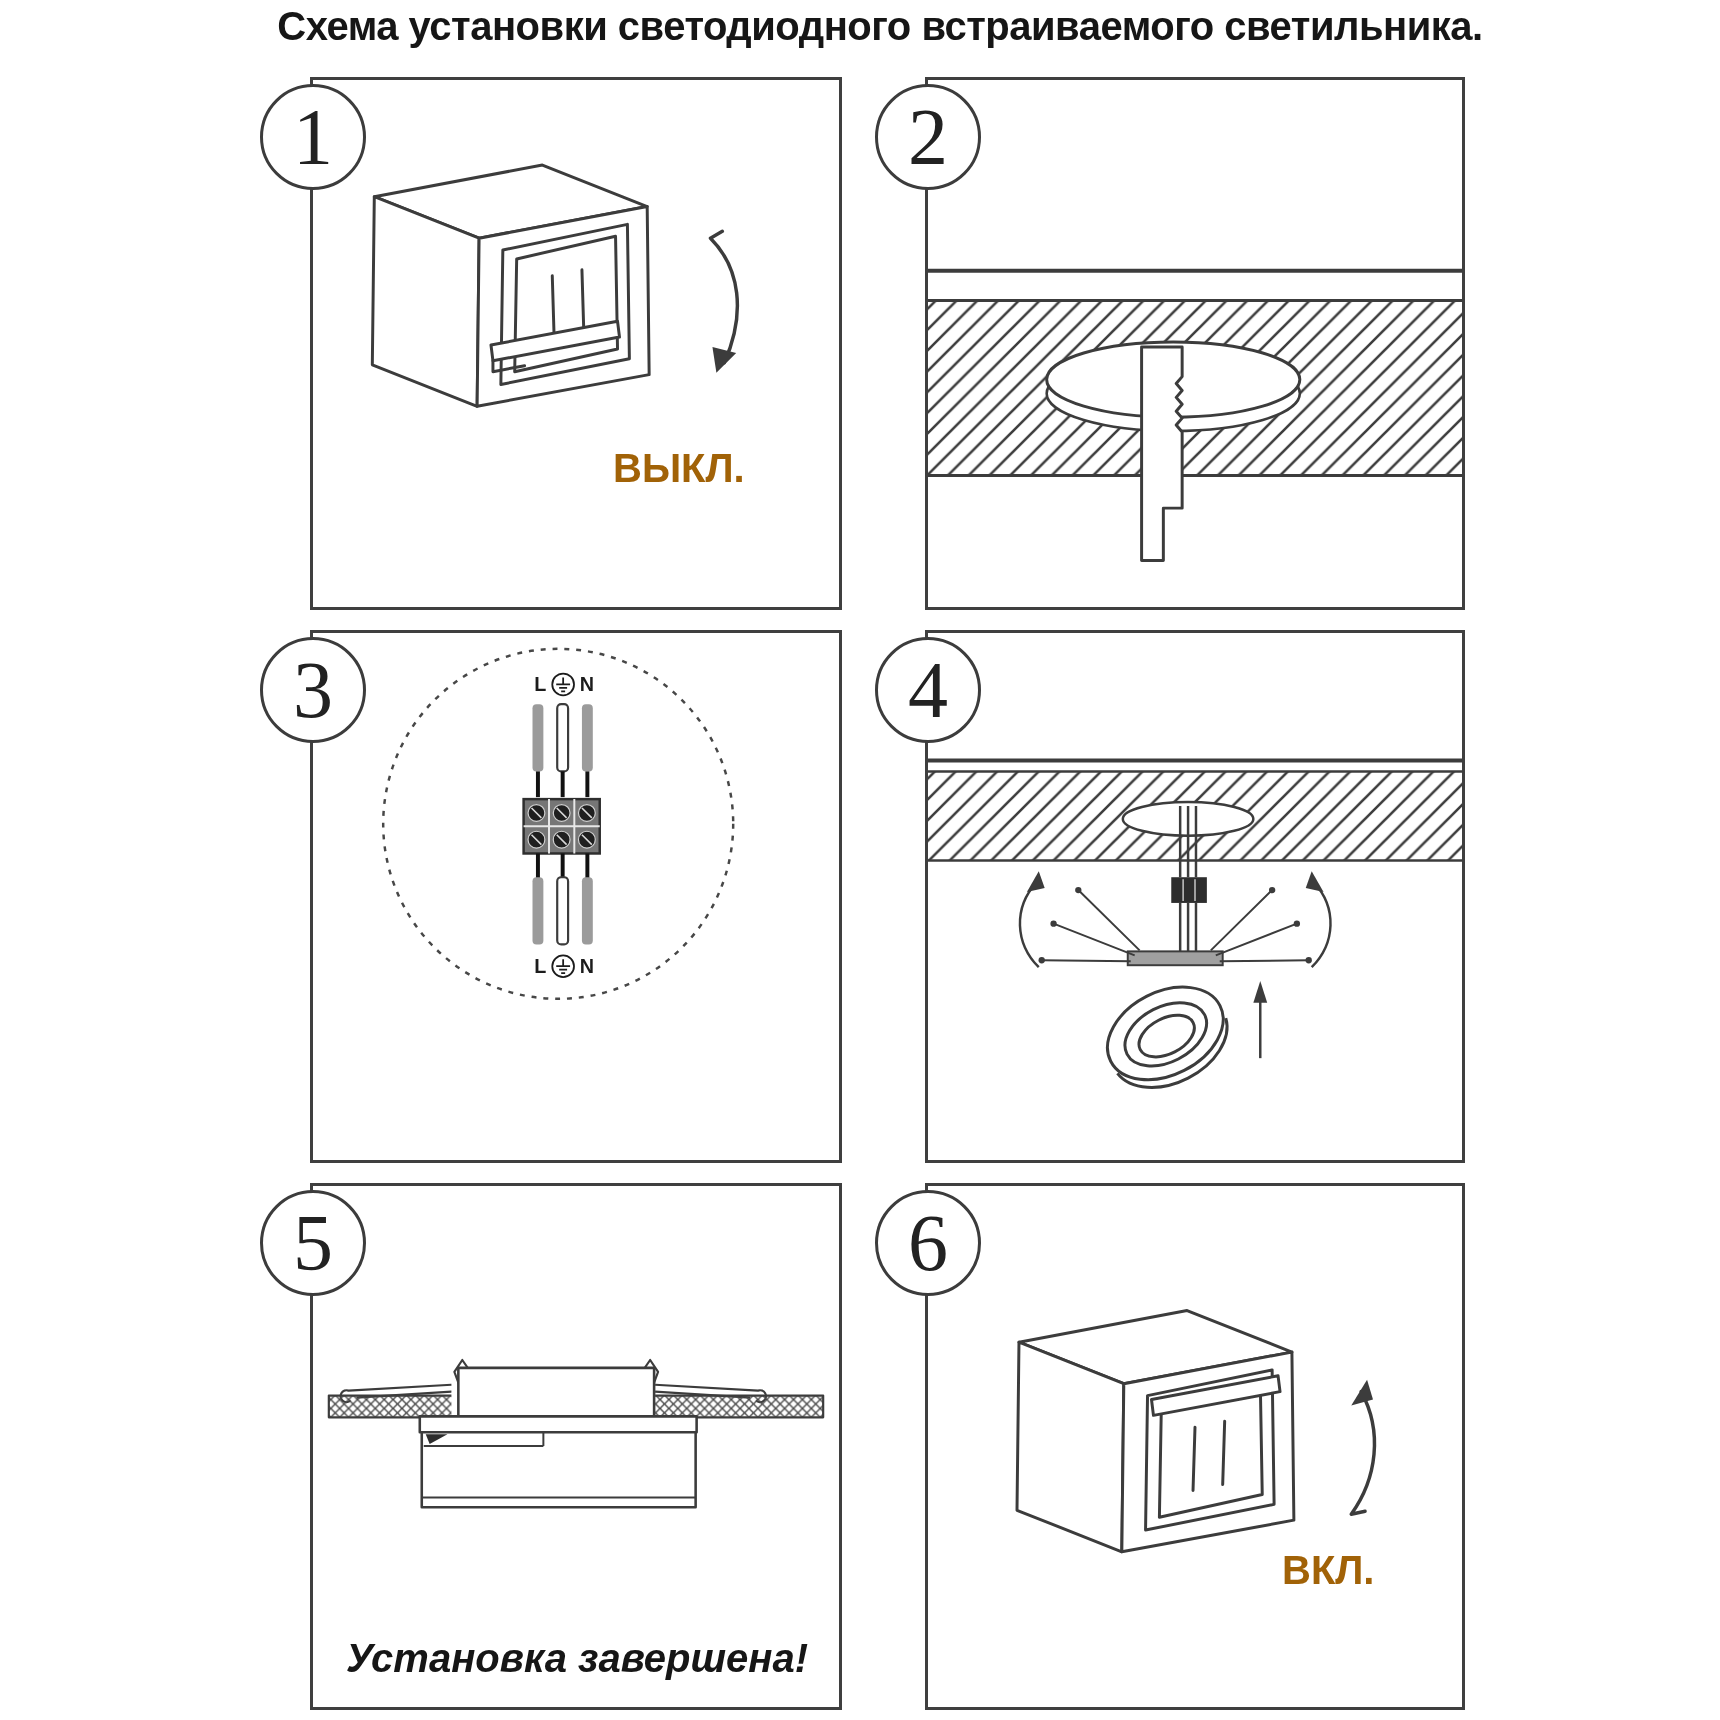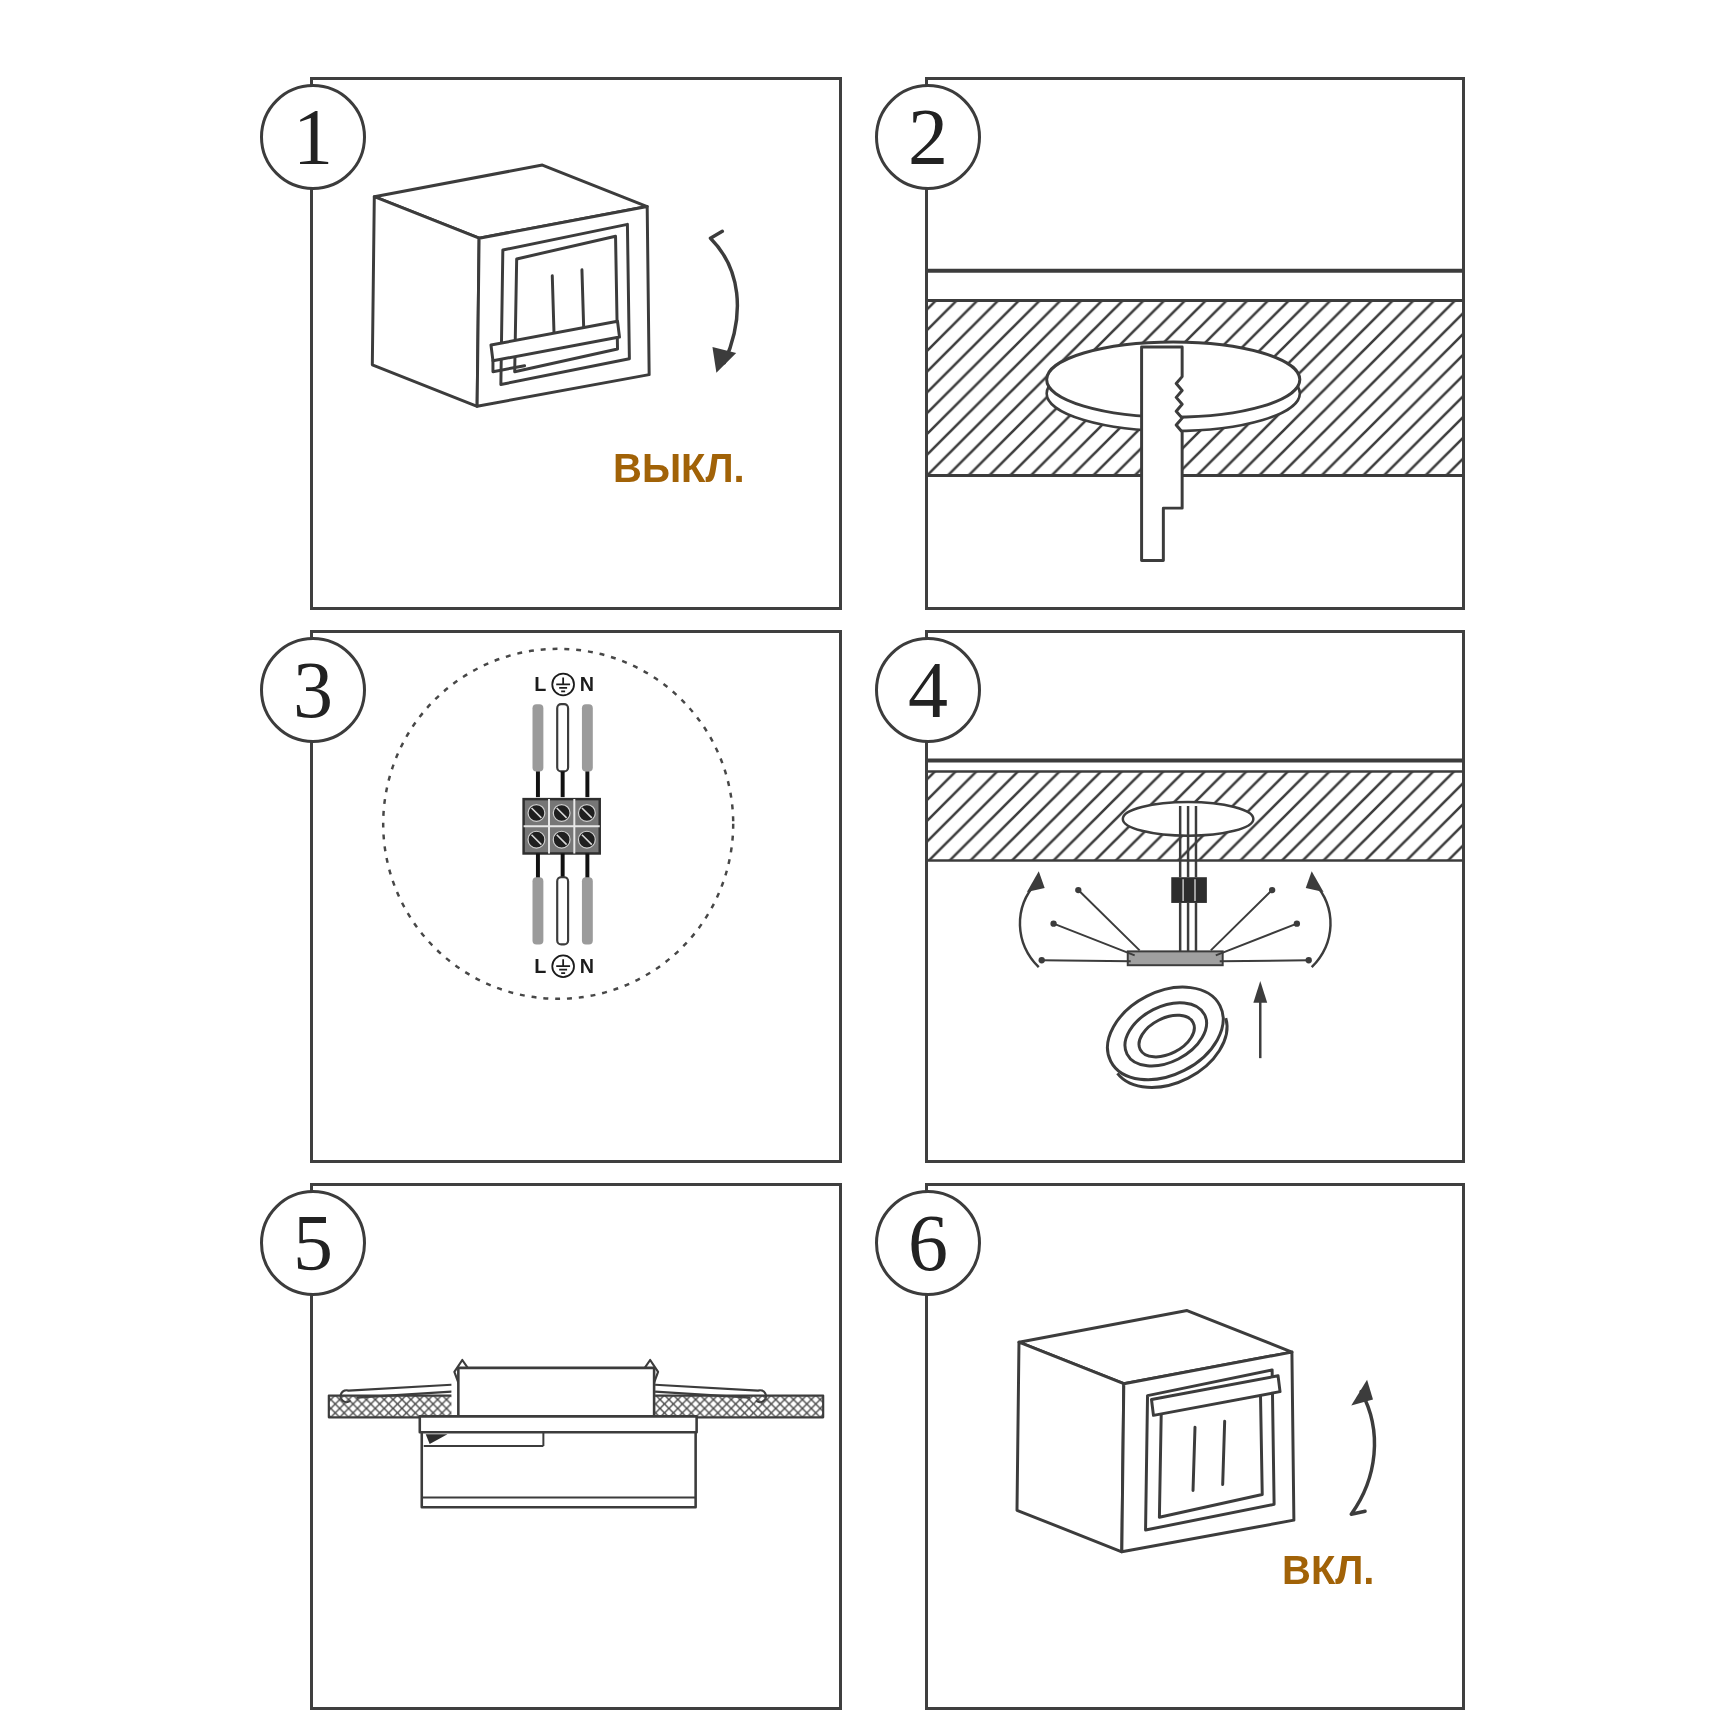--- a/index.html
+++ b/index.html
@@ -25,20 +25,21 @@
       <path d="M-2,23 L23,-2 M-8,8 L8,-8 M13,29 L29,13" stroke="#3c3c3c" stroke-width="2.6" fill="none"></path>
     </pattern>
     <pattern id="cross" width="9" height="9" patternUnits="userSpaceOnUse">
       <path d="M0,9 L9,0 M0,0 L9,9" stroke="#4a4a4a" stroke-width="1.4" fill="none"></path>
     </pattern>
   </defs>
 </svg>
 
 <div class="stage">
 
+  <div class="title">Схема установки светодиодного встраиваемого светильника.</div>
 
   <section class="panel" style="left:310px;top:77px;width:532px;height:533px">
     <div class="badge">
         <span>1</span>
       </div>
     <svg viewBox="0 0 532 533" preserveAspectRatio="none">
       <g stroke="#3c3c3c" stroke-width="3" fill="none" stroke-linejoin="round" stroke-linecap="round">
         <g>
           <polygon points="62,118 232,86 338,128 168,160" fill="#fff"></polygon>
           <polygon points="62,118 168,160 166,330 60,288" fill="#fff"></polygon>
@@ -211,20 +212,21 @@
         <g stroke-width="2.6">
           <rect x="147" y="184" width="198" height="49" fill="#fff"></rect>
           <rect x="108" y="233" width="280" height="16" fill="#fff"></rect>
           <rect x="110" y="249" width="277" height="76" fill="#fff"></rect>
           <line x1="110" y1="315" x2="387" y2="315" stroke-width="2"></line>
           <path d="M112,263 h121 M233,249 v14" stroke-width="2"></path>
           <polygon points="114,251 136,251 118,261" fill="#2d2d2d" stroke="none"></polygon>
         </g>
       </g>
     </svg>
+    <div class="caption" style="left:33px;top:450px">Установка завершена!</div>
   </section>
 
   <section class="panel" style="left:925px;top:1183px;width:540px;height:527px">
     <div class="badge">
         <span>6</span>
       </div>
     <svg viewBox="0 0 540 527" preserveAspectRatio="none">
       <g stroke="#3c3c3c" stroke-width="3" fill="none" stroke-linejoin="round" stroke-linecap="round">
         <g>
           <polygon points="92,158 262,126 368,168 198,200" fill="#fff"></polygon>

